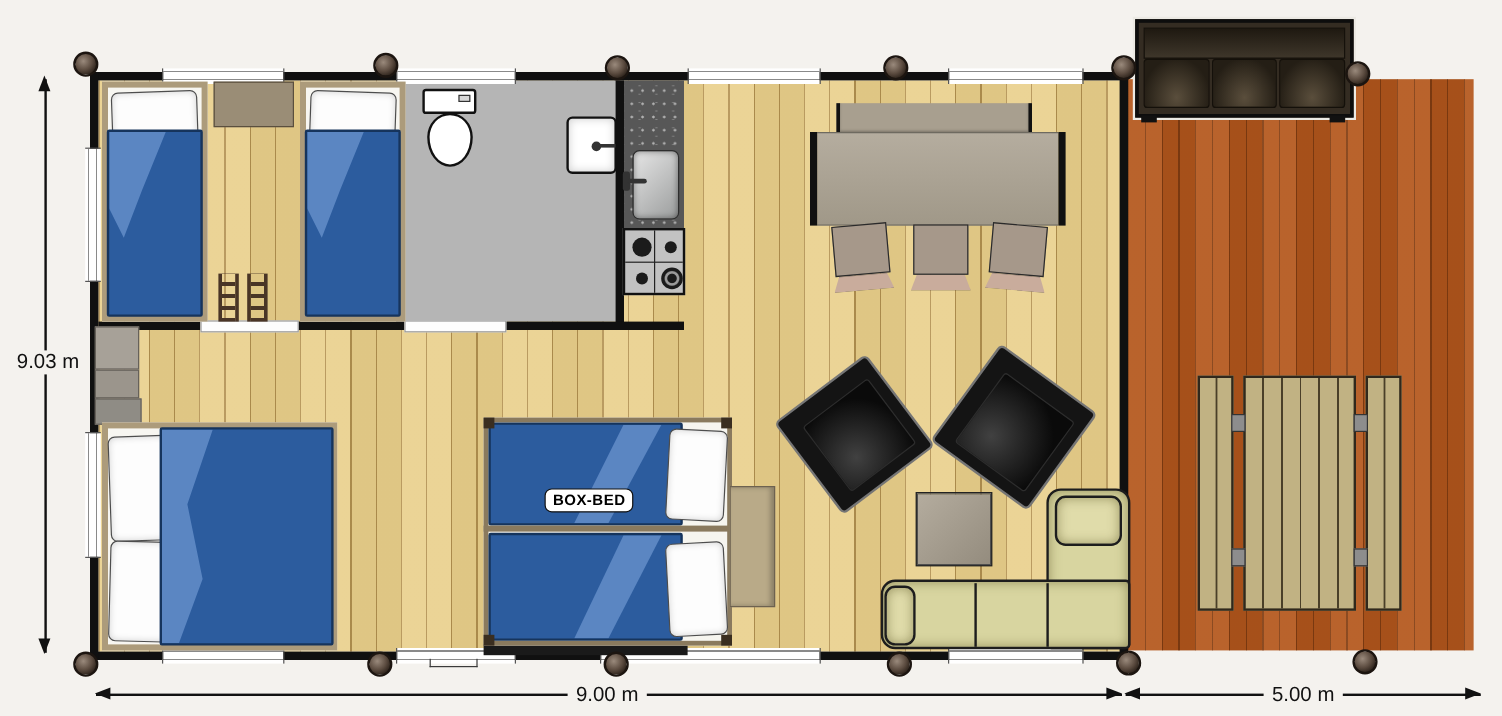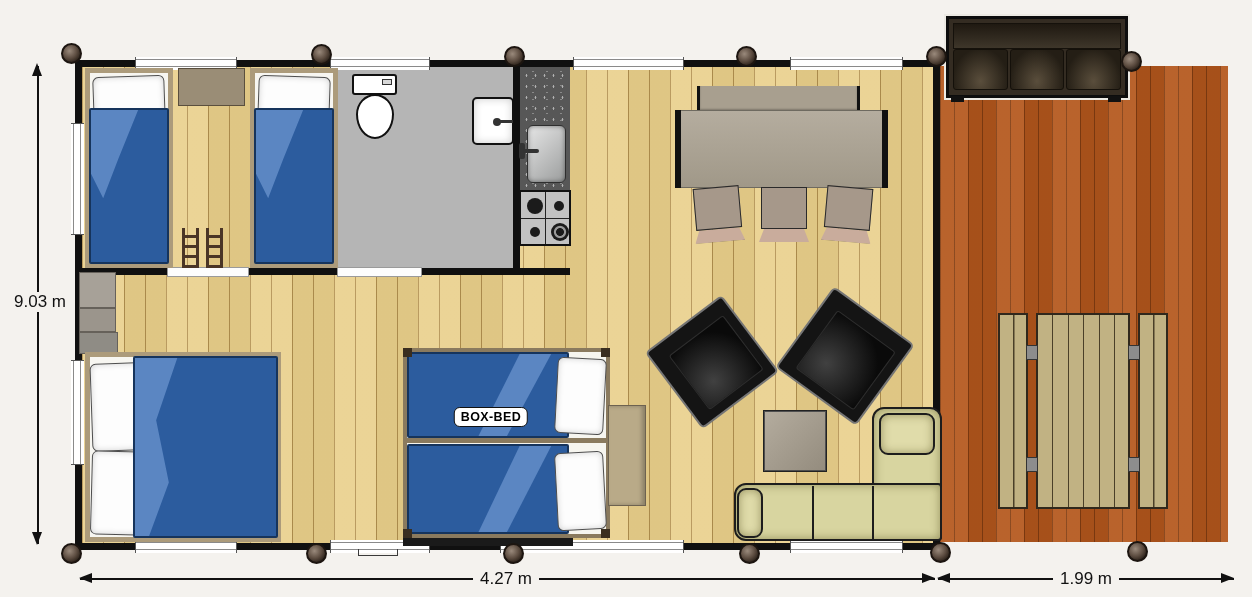--- a/index.html
+++ b/index.html
@@ -254,20 +254,20 @@
   <i class="knob" style="left:1127px;top:541px;"></i>
 
   <div class="dim-line" style="left:37px;top:66px;width:1.5px;height:478px;"></div>
   <div class="arr up" style="left:32px;top:63px;"></div>
   <div class="arr down" style="left:32px;top:532px;"></div>
   <div class="dim-label" style="left:40px;top:302px;">9.03 m</div>
 
   <div class="dim-line" style="left:80px;top:578px;width:855px;height:1.5px;"></div>
   <div class="arr left" style="left:79px;top:573px;"></div>
   <div class="arr right" style="left:922px;top:573px;"></div>
-  <div class="dim-label" style="left:506px;top:579px;">4.27 m</div>
+  <div class="dim-label" style="left:506px;top:579px;">9.00 m</div>
 
   <div class="dim-line" style="left:938px;top:578px;width:296px;height:1.5px;"></div>
   <div class="arr left" style="left:937px;top:573px;"></div>
   <div class="arr right" style="left:1221px;top:573px;"></div>
-  <div class="dim-label" style="left:1086px;top:579px;">1.99 m</div>
+  <div class="dim-label" style="left:1086px;top:579px;">5.00 m</div>
 
 </div>
 
 </body></html>

